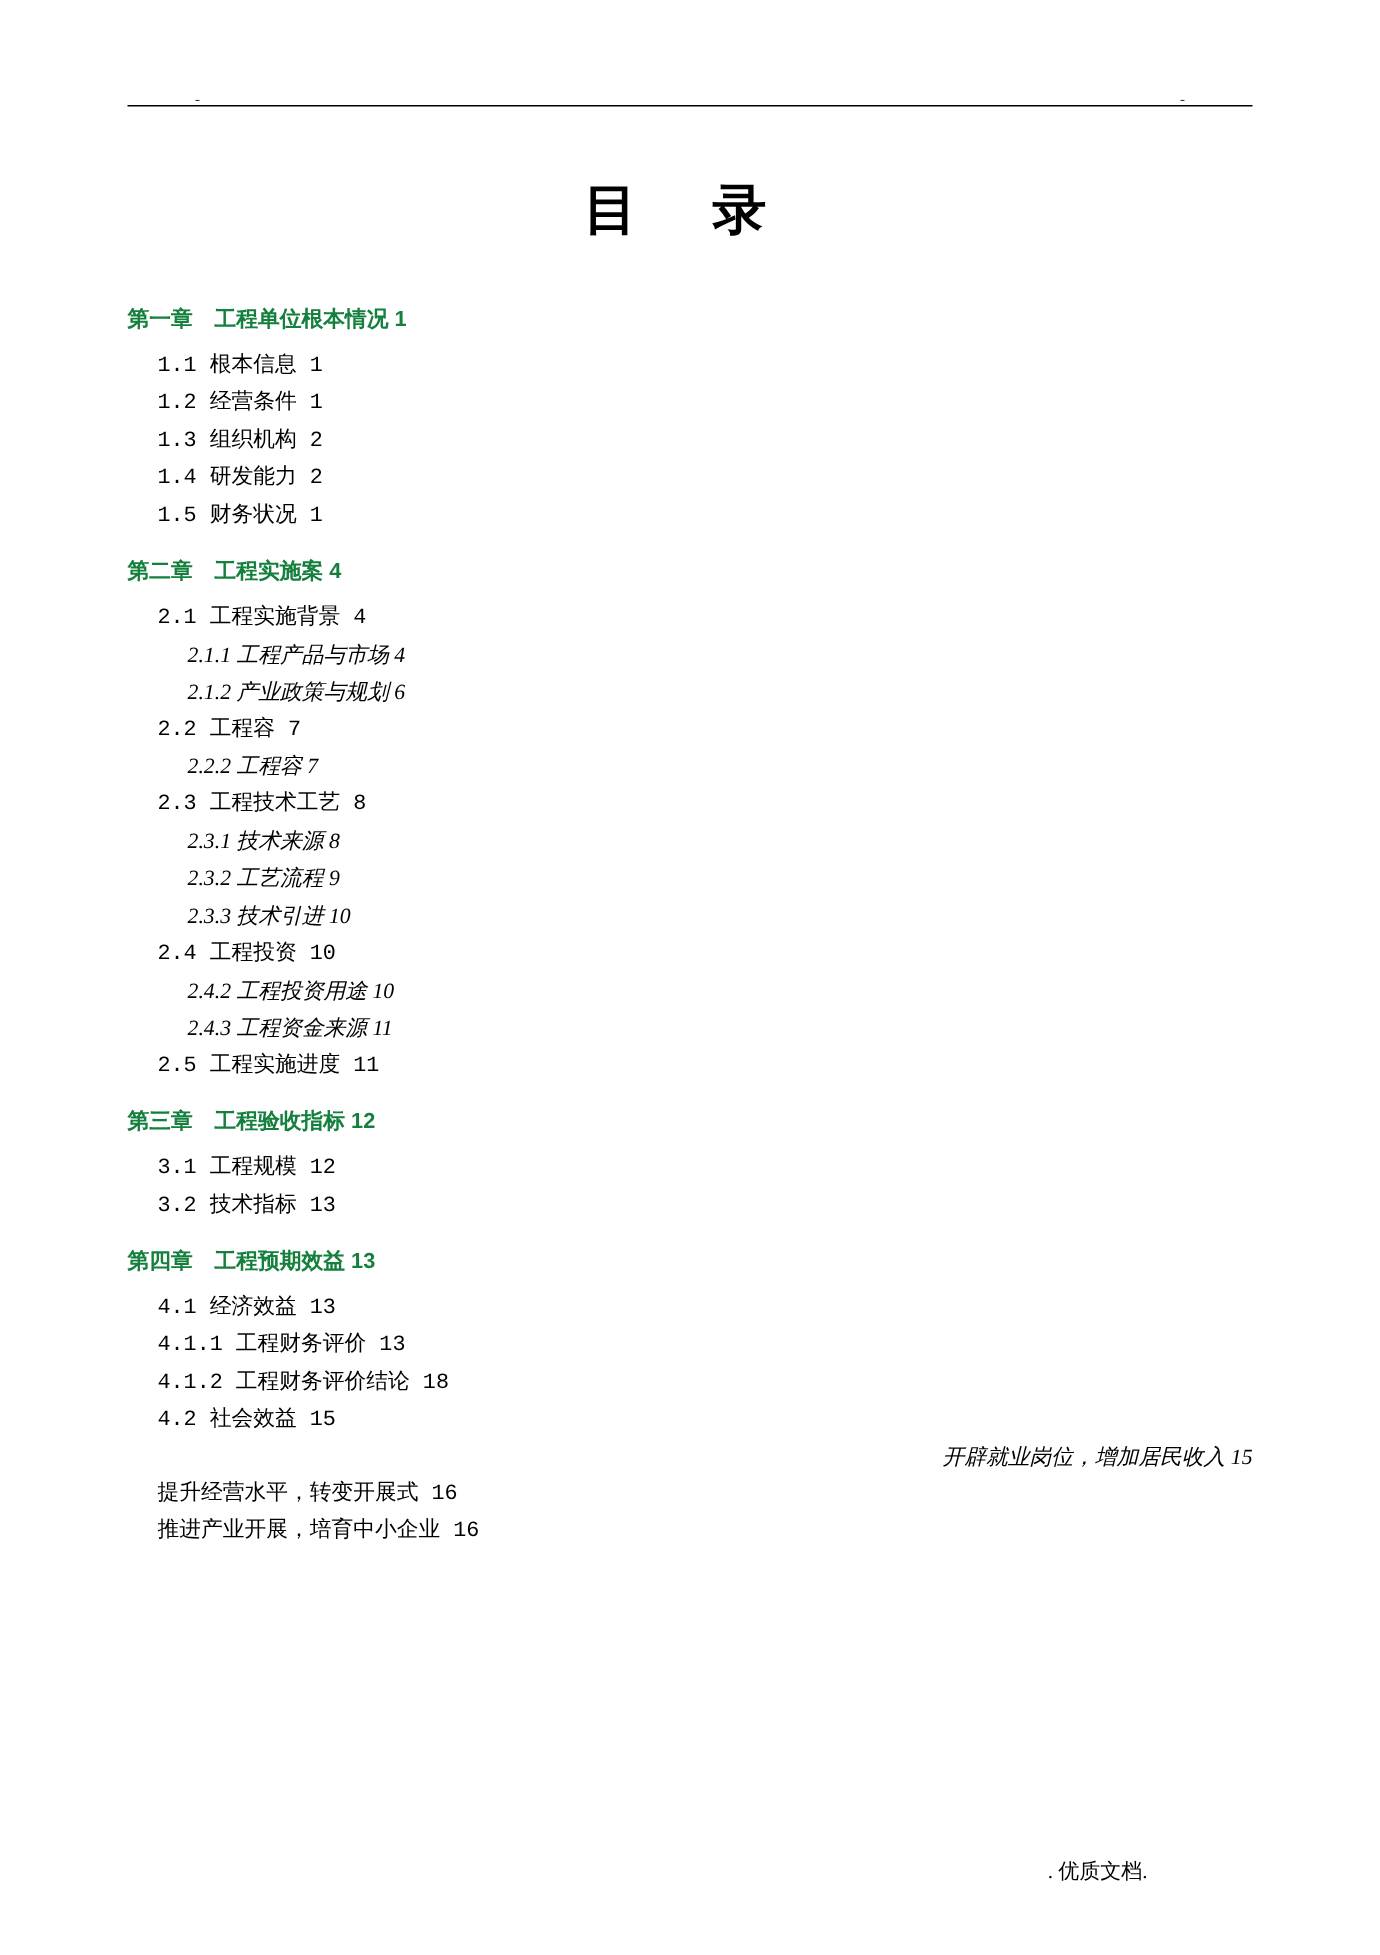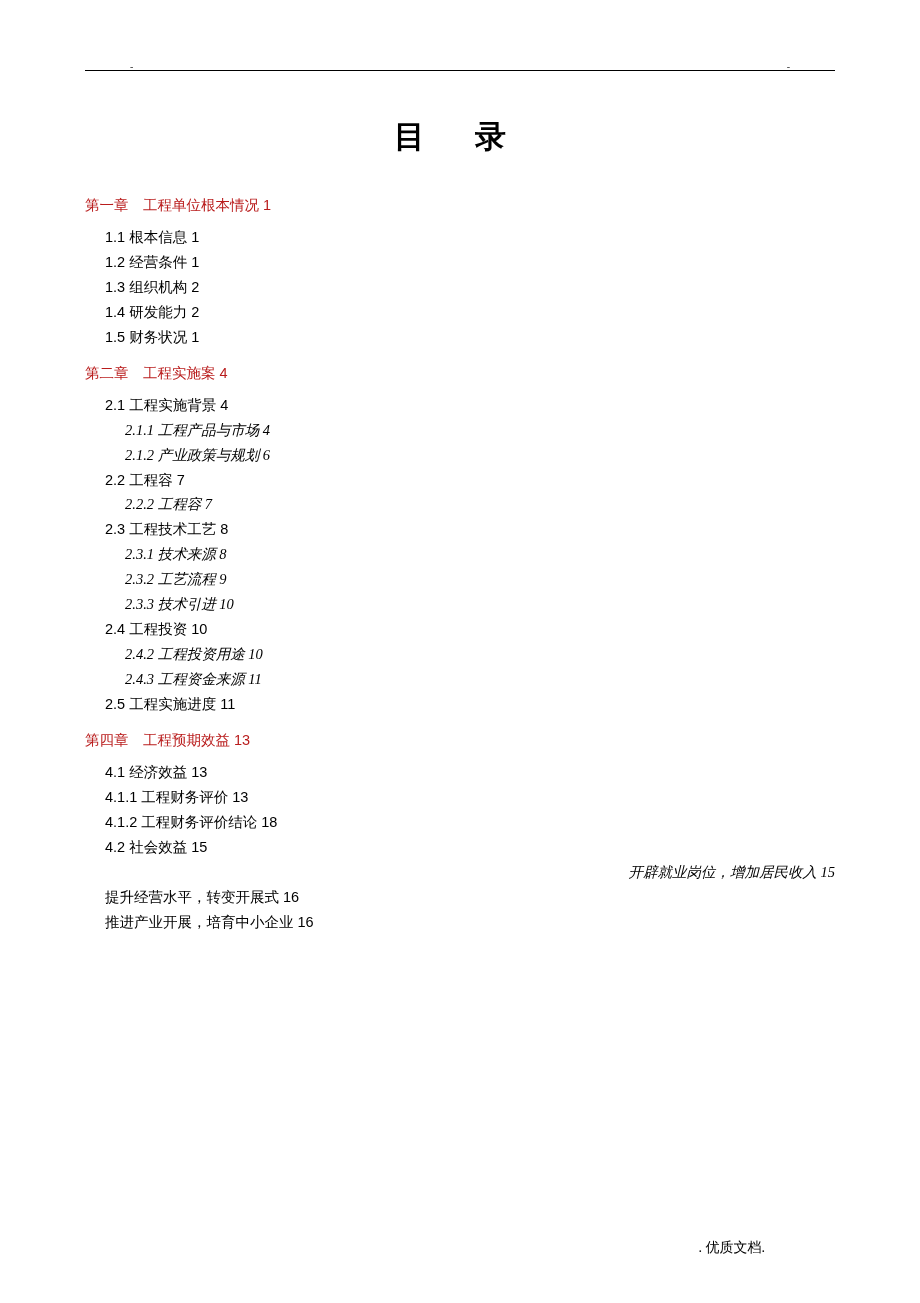--- a/index.html
+++ b/index.html
@@ -29,44 +29,44 @@
     .header-mark-left, .header-mark-right {
       position: absolute;
       top: -10px;
       font-size: 10px;
       color: #333;
     }
     .header-mark-left { left: 45px; }
     .header-mark-right { right: 45px; }
     .title {
       text-align: center;
-      font-size: 31px;
+      font-size: 36px;
       font-family: "SimSun", "宋体", serif;
       letter-spacing: 50px;
       padding-left: 30px;
       margin-bottom: 38px;
       color: #000;
     }
     .toc-section {
       margin-bottom: 14px;
     }
     .chapter-heading {
-      font-weight: normal;
+      font-weight: bold;
       font-size: 14.5px;
       font-family: "SimHei", "黑体", sans-serif;
-      color: #b91c1c;
+      color: #15803d;
       margin-bottom: 10px;
       margin-top: 14px;
     }
     .toc-item {
       font-size: 14.5px;
       color: #000;
       line-height: 1.72;
       padding-left: 20px;
-      font-family: Liberation Sans, sans-serif;
+      font-family: Liberation Mono, monospace;
     }
     .toc-item.sub {
       padding-left: 40px;
       font-style: italic;
       font-family: "KaiTi", "楷体", serif;
     }
     .toc-item.sub-plain {
       padding-left: 20px;
     }
     .toc-item.sub2 {
@@ -114,20 +114,25 @@
         <div class="toc-item">2.3 工程技术工艺 8</div>
         <div class="toc-item sub">2.3.1 技术来源 8</div>
         <div class="toc-item sub">2.3.2 工艺流程 9</div>
         <div class="toc-item sub">2.3.3 技术引进 10</div>
         <div class="toc-item">2.4 工程投资 10</div>
         <div class="toc-item sub">2.4.2 工程投资用途 10</div>
         <div class="toc-item sub">2.4.3 工程资金来源 11</div>
         <div class="toc-item">2.5 工程实施进度 11</div>
       </div>
       <div class="toc-section">
+        <div class="chapter-heading">第三章　工程验收指标 12</div>
+        <div class="toc-item">3.1 工程规模 12</div>
+        <div class="toc-item">3.2 技术指标 13</div>
+      </div>
+      <div class="toc-section">
         <div class="chapter-heading">第四章　工程预期效益 13</div>
         <div class="toc-item">4.1 经济效益 13</div>
         <div class="toc-item sub-plain">4.1.1 工程财务评价 13</div>
         <div class="toc-item sub-plain">4.1.2 工程财务评价结论 18</div>
         <div class="toc-item">4.2 社会效益 15</div>
         <div class="toc-item sub2">开辟就业岗位，增加居民收入 15</div>
         <div class="toc-item">提升经营水平，转变开展式 16</div>
         <div class="toc-item">推进产业开展，培育中小企业 16</div>
       </div>
     </div>

